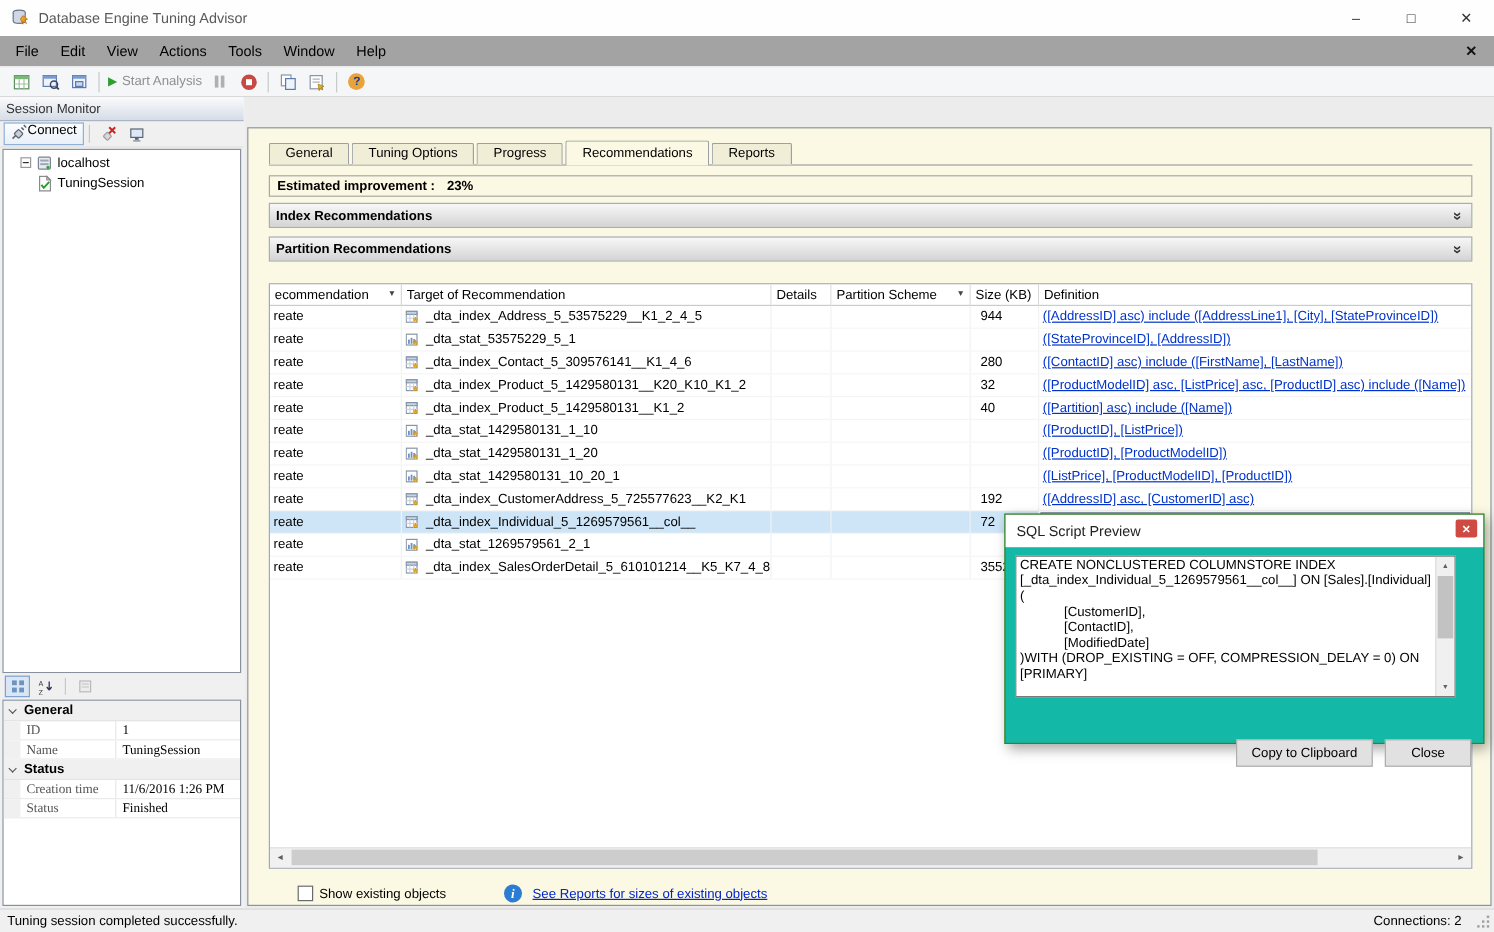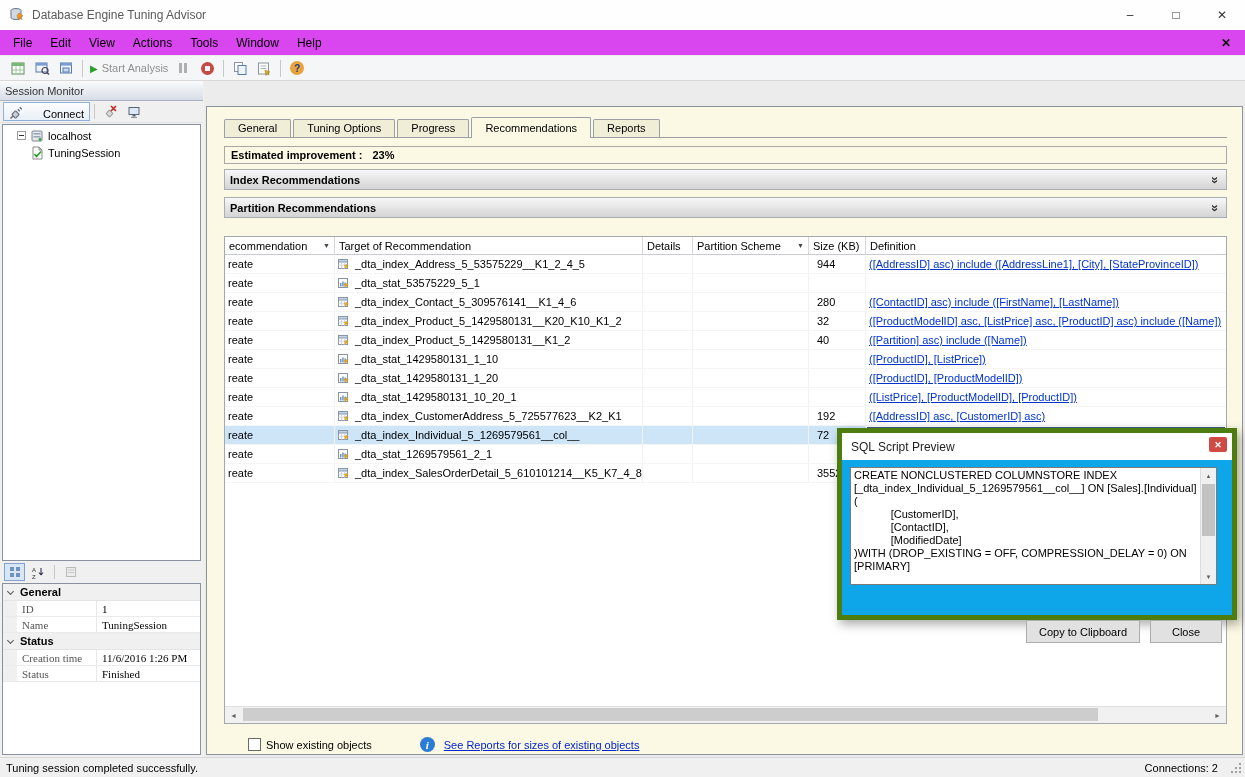--- a/index.html
+++ b/index.html
@@ -8,41 +8,41 @@
   svg{display:block;}
 
   
   .titlebar{position:absolute;top:0;left:0;right:0;height:30px;background:#fefefe;display:flex;align-items:center;}
   .app-icon{margin:0 7px 0 9px;display:flex;}
   .tb-title{font-size:12px;color:#5a5a5a;}
   .win-controls{margin-left:auto;display:flex;height:100%;}
   .win-btn{width:46px;display:flex;align-items:center;justify-content:center;font-size:12px;color:#333;}
 
   
-  .menubar{position:absolute;top:30px;left:0;right:0;height:26px;background:#d946ef;display:flex;align-items:center;padding-left:4px;border-bottom:1px solid #ebebeb;}
+  .menubar{position:absolute;top:30px;left:0;right:0;height:26px;background:#a3a3a3;display:flex;align-items:center;padding-left:4px;border-bottom:1px solid #ebebeb;}
   .menu-item{padding:0 9px;font-size:12px;height:100%;display:flex;align-items:center;}
   .mdi-close{margin-left:auto;margin-right:14px;font-size:12px;font-weight:bold;color:#111;}
 
   
   .toolbar{position:absolute;top:56px;left:0;right:0;height:25px;background:#f5f6f7;border-bottom:1px solid #d9d9d9;display:flex;align-items:center;padding-left:6px;}
   .tbtn{height:22px;min-width:24px;display:flex;align-items:center;justify-content:center;gap:4px;padding:0 3px;}
   .tsep{width:1px;height:17px;background:#c9c9c9;margin:0 4px;}
   .play-glyph{color:#2f9e2f;font-size:10px;}
   .sa-label{color:#8f8f8f;font-size:11px;}
   .pause-icon{display:flex;gap:2px;}
   .pause-icon i{width:3px;height:10px;background:#b0b0b0;display:block;}
   .stop-icon{width:13px;height:13px;border-radius:50%;background:#c64a44;position:relative;}
   .stop-icon::after{content:"";position:absolute;left:4px;top:4px;width:5px;height:5px;background:#fff;}
   .help-icon{width:14px;height:14px;border-radius:50%;background:#e8a33d;color:#1d3c8f;font-weight:bold;font-size:10px;display:flex;align-items:center;justify-content:center;}
 
   
   .left-panel{position:absolute;left:0;top:81px;width:203px;bottom:20px;display:flex;flex-direction:column;background:#f0f0f0;}
   .sm-header{height:20px;background:linear-gradient(#fafbfc,#d6dde7);border-bottom:1px solid #aab4c2;display:flex;align-items:center;padding-left:5px;color:#333;}
   .connect-bar{height:22px;display:flex;align-items:center;padding:1px 3px;gap:2px;border-bottom:1px solid #e2e2e2;}
-  .connect-btn{display:flex;align-items:flex-end;gap:20px;height:19px;padding:0 5px;border:1px solid #8fb0d8;background:linear-gradient(#fcfdfe,#e9f0f8);}
+  .connect-btn{display:flex;align-items:flex-start;gap:0;height:19px;padding:0 5px;border:1px solid #8fb0d8;background:linear-gradient(#fcfdfe,#e9f0f8);}
   .cbar-sep{width:1px;height:15px;background:#c8c8c8;margin:0 2px;}
   .cbar-btn{width:22px;height:19px;display:flex;align-items:center;justify-content:center;}
   .tree{flex:1;background:#fff;border:1px solid #88929e;margin:1px 2px 0 2px;padding-top:2px;overflow:hidden;}
   .tree-item{display:flex;align-items:center;height:17px;gap:4px;padding-left:14px;}
   .tree-item.lvl1{padding-left:27px;}
   .expander{width:9px;height:9px;border:1px solid #9a9a9a;background:#fff;position:relative;flex:0 0 auto;}
   .expander .minus{position:absolute;left:1px;right:1px;top:3px;height:1px;background:#333;}
   .ticon{display:flex;flex:0 0 auto;}
 
   .ptool{height:22px;display:flex;align-items:center;gap:3px;padding:0 4px;background:#f0f0f0;}
@@ -103,21 +103,21 @@
   .htrack{position:absolute;left:17px;right:17px;top:0;bottom:0;}
   .hthumb{position:absolute;left:1px;top:1px;bottom:2px;width:855px;background:#cdcdcd;}
 
   .footer-row{margin-top:13px;display:flex;align-items:center;padding-left:24px;}
   .checkbox{width:13px;height:13px;border:1px solid #6a6a6a;background:#fff;flex:0 0 auto;}
   .cb-label{margin-left:5px;}
   .info-icon{margin-left:48px;width:15px;height:15px;border-radius:50%;background:#2b7cd3;color:#fff;font-family:"Liberation Serif",serif;font-style:italic;font-weight:bold;font-size:11px;display:flex;align-items:center;justify-content:center;flex:0 0 auto;}
   .existing-link{margin-left:9px;color:#0026cc;text-decoration:underline;}
 
   
-  .sql-dialog{position:absolute;left:837px;top:428px;width:400px;height:192px;background:#0ea5e9;border:5px solid #4d7c0f;box-shadow:3px 4px 10px rgba(0,0,0,.35);z-index:50;}
+  .sql-dialog{position:absolute;left:837px;top:428px;width:400px;height:192px;background:#14b8a6;border:1px solid #4d7c0f;box-shadow:3px 4px 10px rgba(0,0,0,.35);z-index:50;}
   .dlg-title{height:27px;background:#fff;display:flex;align-items:center;padding-left:9px;font-size:12px;color:#222;}
   .dlg-close{margin-left:auto;margin-right:5px;align-self:flex-start;margin-top:4px;width:18px;height:15px;background:#cf4a43;border-radius:2px;color:#fff;font-size:9px;font-weight:bold;display:flex;align-items:center;justify-content:center;}
   .dlg-body{position:relative;height:165px;}
   .sql-box{position:absolute;left:8px;top:7px;width:367px;height:118px;background:#fff;border:1px solid #7a7a7a;overflow:hidden;}
   .sql-text{position:absolute;left:0;right:16px;top:0;bottom:0;padding:1px 3px;white-space:pre-wrap;tab-size:12;line-height:13px;font-size:11px;overflow:hidden;}
   .vscroll{position:absolute;right:0;top:0;bottom:0;width:16px;background:#f0f0f0;border-left:1px solid #dcdcdc;}
   .va{position:absolute;left:0;right:0;height:15px;display:flex;align-items:center;justify-content:center;font-size:6px;color:#606060;}
   .va.vb{bottom:0;}
   .va.vt{top:0;}
   .vthumb{position:absolute;left:1px;right:1px;top:16px;height:52px;background:#c2c2c2;}
@@ -439,20 +439,23 @@
                   <rect x="4.2" y="4.5" width="1.5" height="5" fill="#6f93c0"></rect>
                   <rect x="6.4" y="5.5" width="1.5" height="4" fill="#6f93c0"></rect>
                   <text x="6" y="14" font-size="11" fill="#e79b00" font-weight="bold">*</text>
                 </svg>
               </span>
               <span>_dta_stat_53575229_5_1</span>
             </div>
             <div class="cell c-details"></div>
             <div class="cell c-part"></div>
             <div class="cell c-size"></div>
+            <div class="cell c-def">
+              <a class="def-link">([StateProvinceID], [AddressID])</a>
+            </div>
           </div>
           <div class="grid-row">
             <div class="cell c-act">reate</div>
             <div class="cell c-target">
               <span class="obj-icon">
                 <svg width="13" height="13" viewBox="0 0 13 13">
                   <rect x="0.5" y="1.5" width="9" height="9" fill="#fff" stroke="#8794a6"></rect>
                   <rect x="0.5" y="1.5" width="9" height="2.5" fill="#c3d3e8" stroke="#8794a6"></rect>
                   <line x1="3.6" y1="4" x2="3.6" y2="10.5" stroke="#c9d4e2"></line>
                   <line x1="6.7" y1="4" x2="6.7" y2="10.5" stroke="#c9d4e2"></line>

